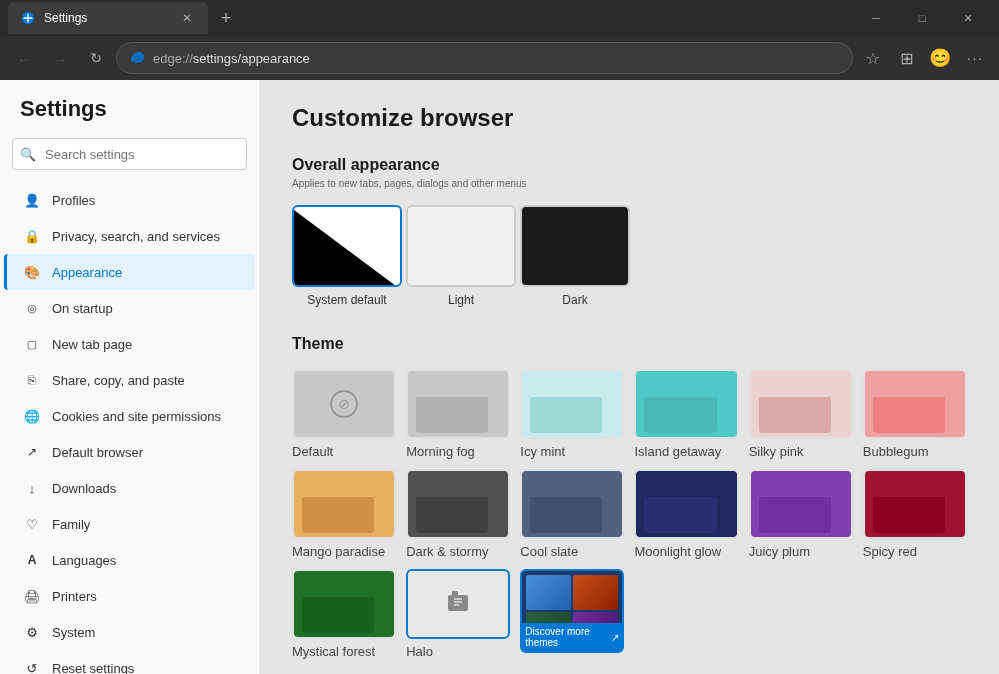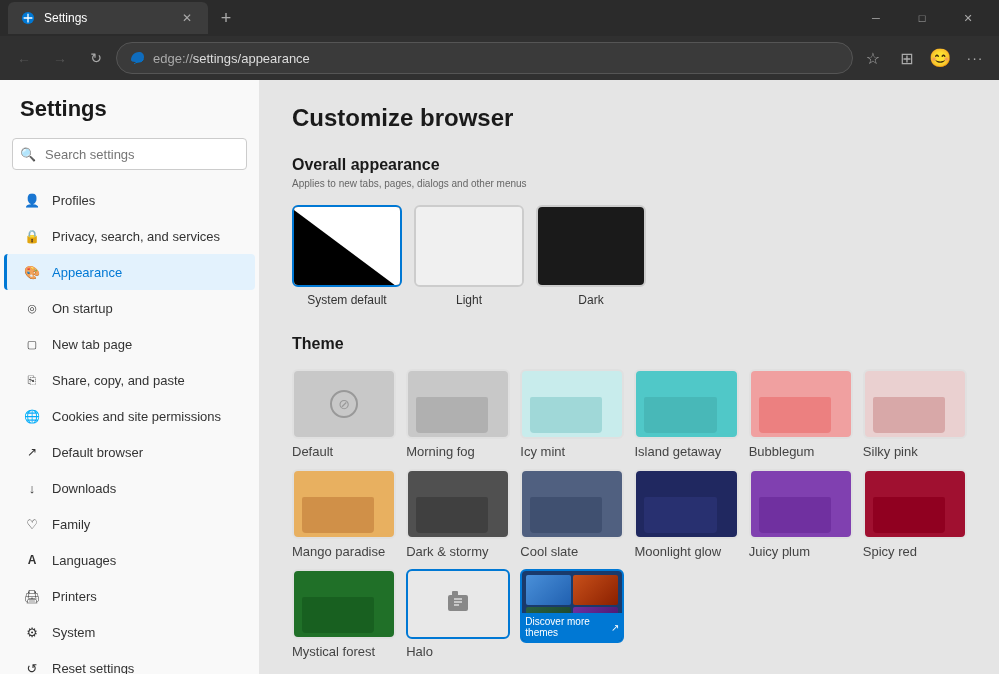--- a/index.html
+++ b/index.html
@@ -41,21 +41,21 @@
     .nav-icon { width: 16px; height: 16px; flex-shrink: 0; display: flex; align-items: center; justify-content: center; font-size: 13px; }
 
     
     .main-content { flex: 1; padding: 24px 32px; overflow-y: auto; background: #e5e5e5; }
     .page-title { font-size: 24px; font-weight: 600; color: #1a1a1a; margin-bottom: 24px; }
 
     .section-title { font-size: 16px; font-weight: 600; color: #1a1a1a; margin-bottom: 4px; }
     .section-desc { font-size: 10px; color: #666; margin-bottom: 16px; }
 
     
-    .appearance-options { display: flex; gap: 12px; margin-bottom: 28px; }
+    .appearance-options { display: flex; gap: 4px; margin-bottom: 28px; }
     .appearance-card { width: 110px; cursor: pointer; }
     .appearance-card .preview { width: 110px; height: 82px; border: 2px solid #ccc; border-radius: 6px; overflow: hidden; margin-bottom: 6px; }
     .appearance-card .preview.selected { border-color: #0078d4; border-width: 2px; }
     .appearance-card .label { font-size: 12px; color: #333; text-align: center; }
 
     .system-default-preview { position: relative; width: 100%; height: 100%; background: #fff; }
 
     .light-preview { width: 100%; height: 100%; background: #f0f0f0; }
     .dark-preview { width: 100%; height: 100%; background: #1a1a1a; }
 
@@ -71,21 +71,21 @@
     .folder-preview { width: 100%; height: 100%; display: flex; align-items: flex-end; justify-content: center; padding-bottom: 4px; position: relative; }
     .folder-back { position: absolute; bottom: 8px; left: 10px; width: 60%; height: 45%; border-radius: 4px 8px 0 0; }
     .folder-front { position: absolute; bottom: 4px; left: 8px; width: 72%; height: 55%; border-radius: 2px 2px 4px 4px; }
 
     
     .default-preview { background: #c8c8c8; display: flex; align-items: center; justify-content: center; }
     .no-icon { width: 28px; height: 28px; border: 2px solid #999; border-radius: 50%; display: flex; align-items: center; justify-content: center; color: #999; font-size: 14px; }
 
     
     .discover-card { cursor: pointer; }
-    .discover-preview { width: 100%; height: 74px; border: 2px solid #0078d4; border-radius: 6px; overflow: hidden; margin-bottom: 5px; background: #1a3a6b; position: relative; display: flex; align-items: flex-end; }
+    .discover-preview { width: 100%; height: 84px; border: 2px solid #0078d4; border-radius: 6px; overflow: hidden; margin-bottom: 5px; background: #1a3a6b; position: relative; display: flex; align-items: flex-end; }
 
     .halo-preview { background: #e8e8e8; display: flex; align-items: center; justify-content: center; }
     .halo-icon { font-size: 22px; color: #888; }
 
     .chrome-store-link { font-size: 13px; color: #333; margin-bottom: 24px; }
     .chrome-store-link a { color: #0078d4; text-decoration: none; }
 
     
     .main-content::-webkit-scrollbar { width: 8px; }
     .main-content::-webkit-scrollbar-track { background: #f0f0f0; }
@@ -276,37 +276,37 @@
               <div class="folder-preview">
                 <div class="folder-back" style="background:#30a0a0;"></div>
                 <div class="folder-front" style="background:#48b8b8;"></div>
               </div>
             </div>
             <div class="theme-label">Island getaway</div>
           </div>
 
 
           <div class="theme-card">
+            <div class="theme-preview" style="background:#ead0d0;">
+              <div class="folder-preview">
+                <div class="folder-back" style="background:#c89090;"></div>
+                <div class="folder-front" style="background:#d8a8a8;"></div>
+              </div>
+            </div>
+            <div class="theme-label">Silky pink</div>
+          </div>
+
+          <div class="theme-card">
             <div class="theme-preview" style="background:#f0a0a0;">
               <div class="folder-preview">
                 <div class="folder-back" style="background:#e06060;"></div>
                 <div class="folder-front" style="background:#ec8080;"></div>
               </div>
             </div>
             <div class="theme-label">Bubblegum</div>
-          </div>
-
-          <div class="theme-card">
-            <div class="theme-preview" style="background:#ead0d0;">
-              <div class="folder-preview">
-                <div class="folder-back" style="background:#c89090;"></div>
-                <div class="folder-front" style="background:#d8a8a8;"></div>
-              </div>
-            </div>
-            <div class="theme-label">Silky pink</div>
           </div>
 
 
           <div class="theme-card">
             <div class="theme-preview" style="background:#e8b060;">
               <div class="folder-preview">
                 <div class="folder-back" style="background:#c07830;"></div>
                 <div class="folder-front" style="background:#d09048;"></div>
               </div>
             </div>

